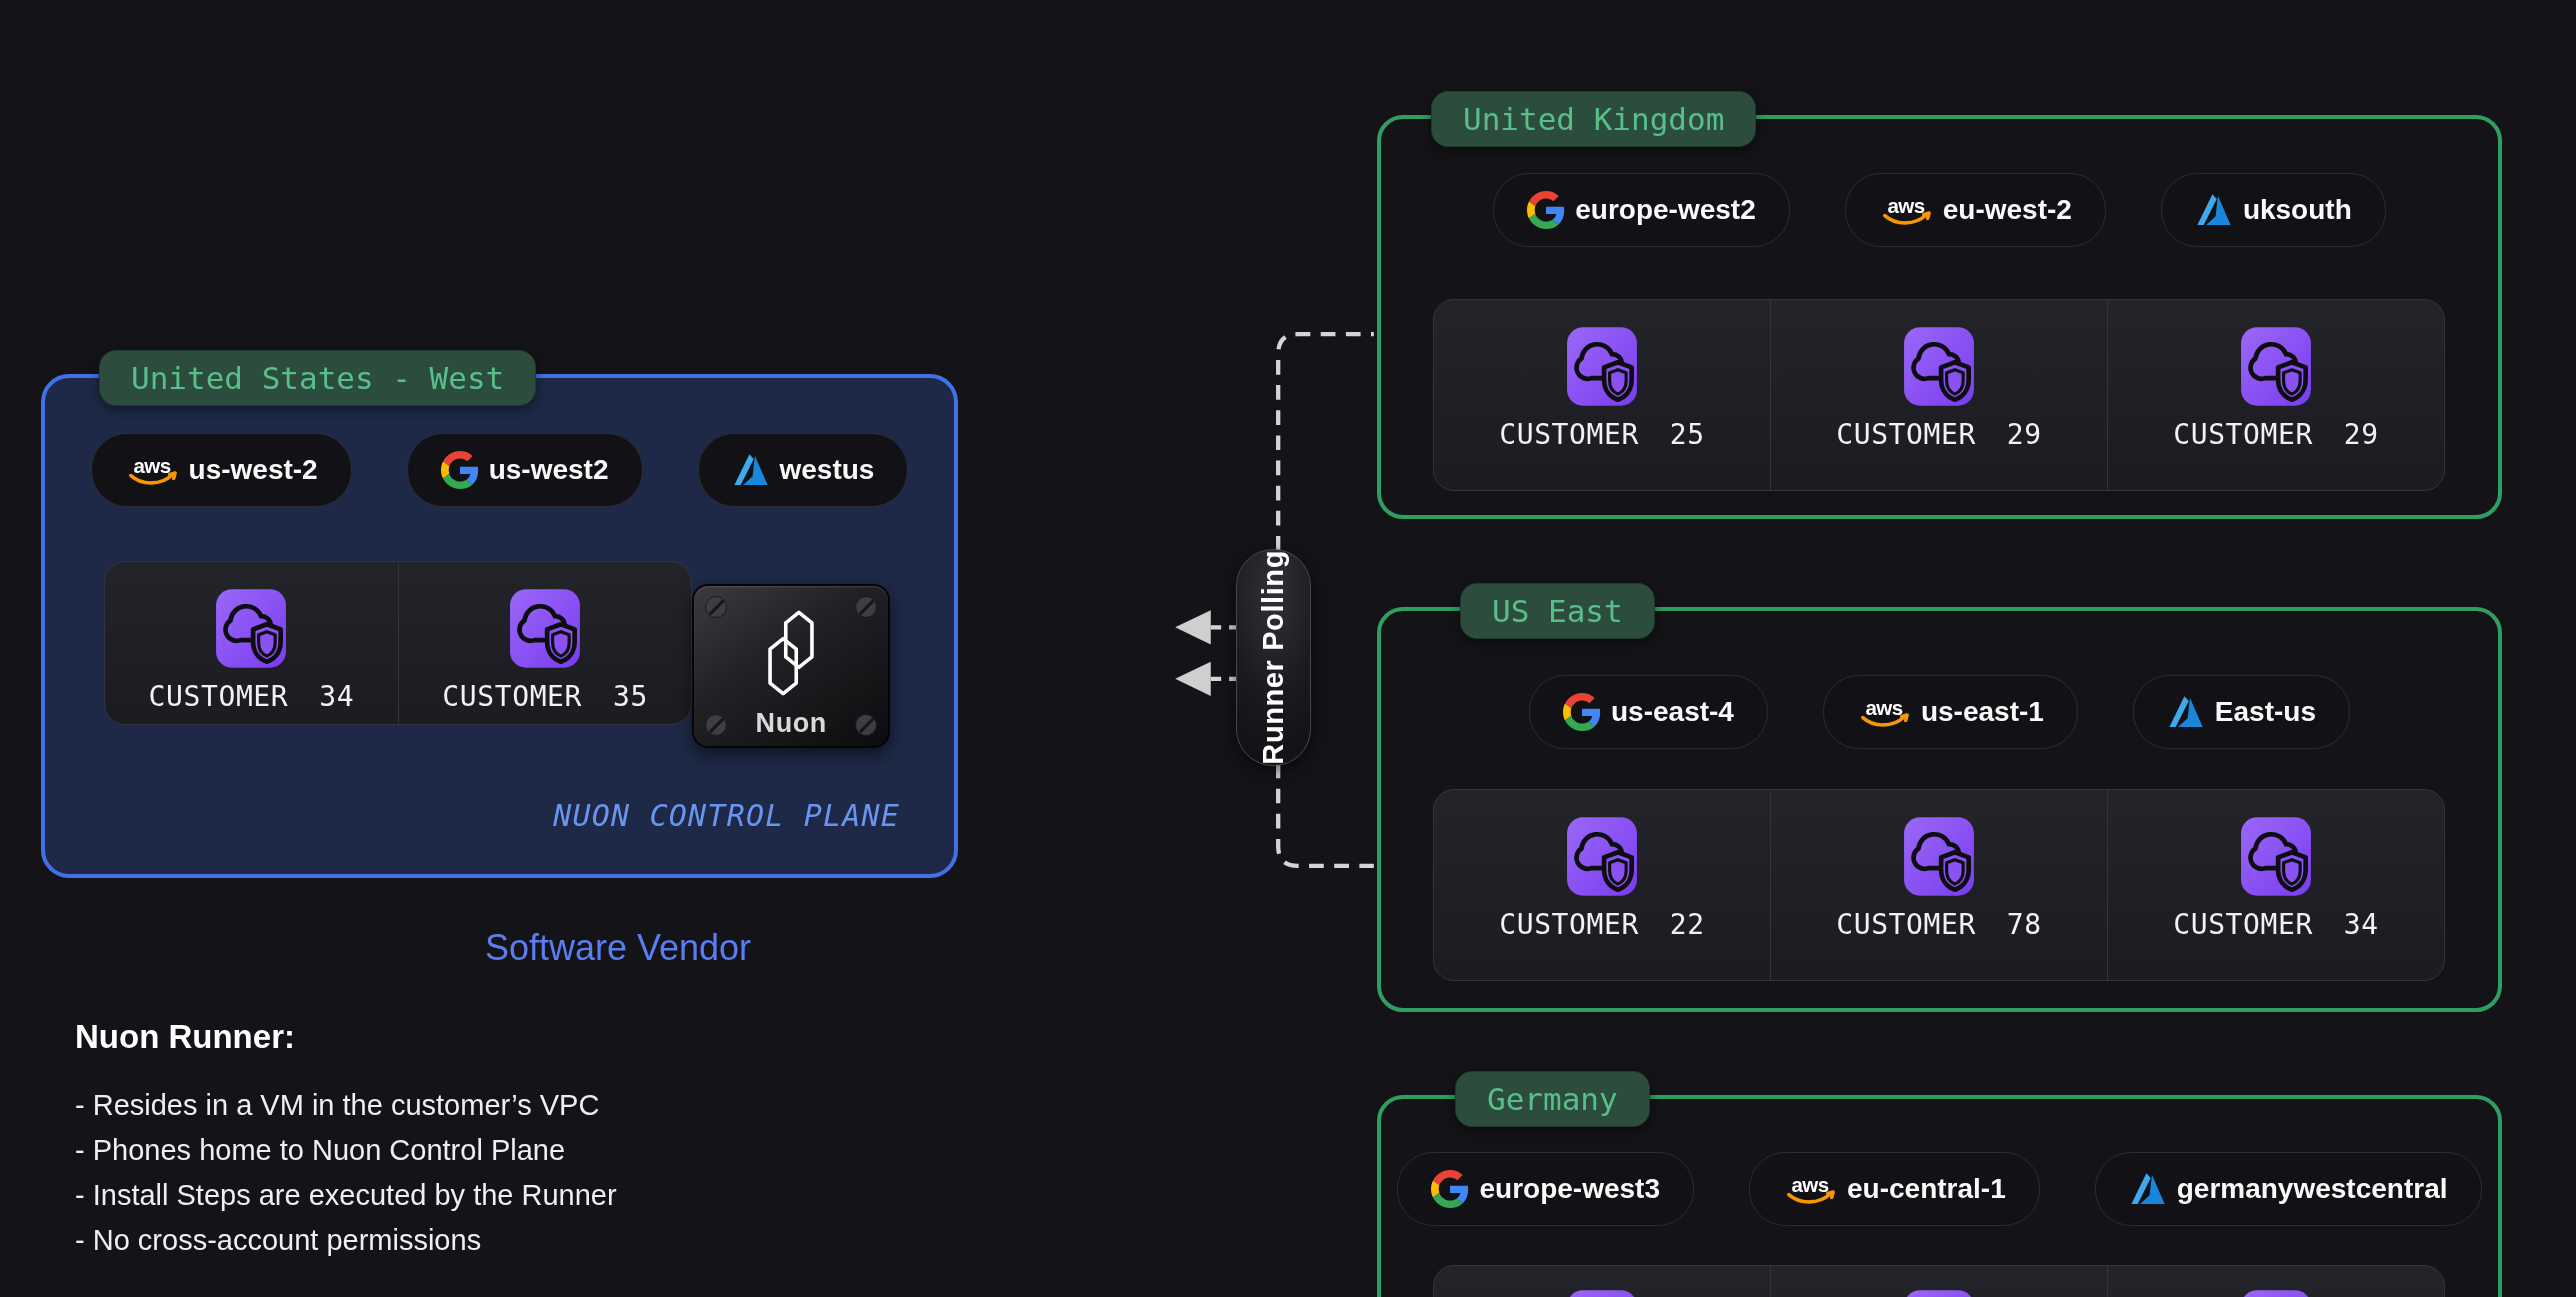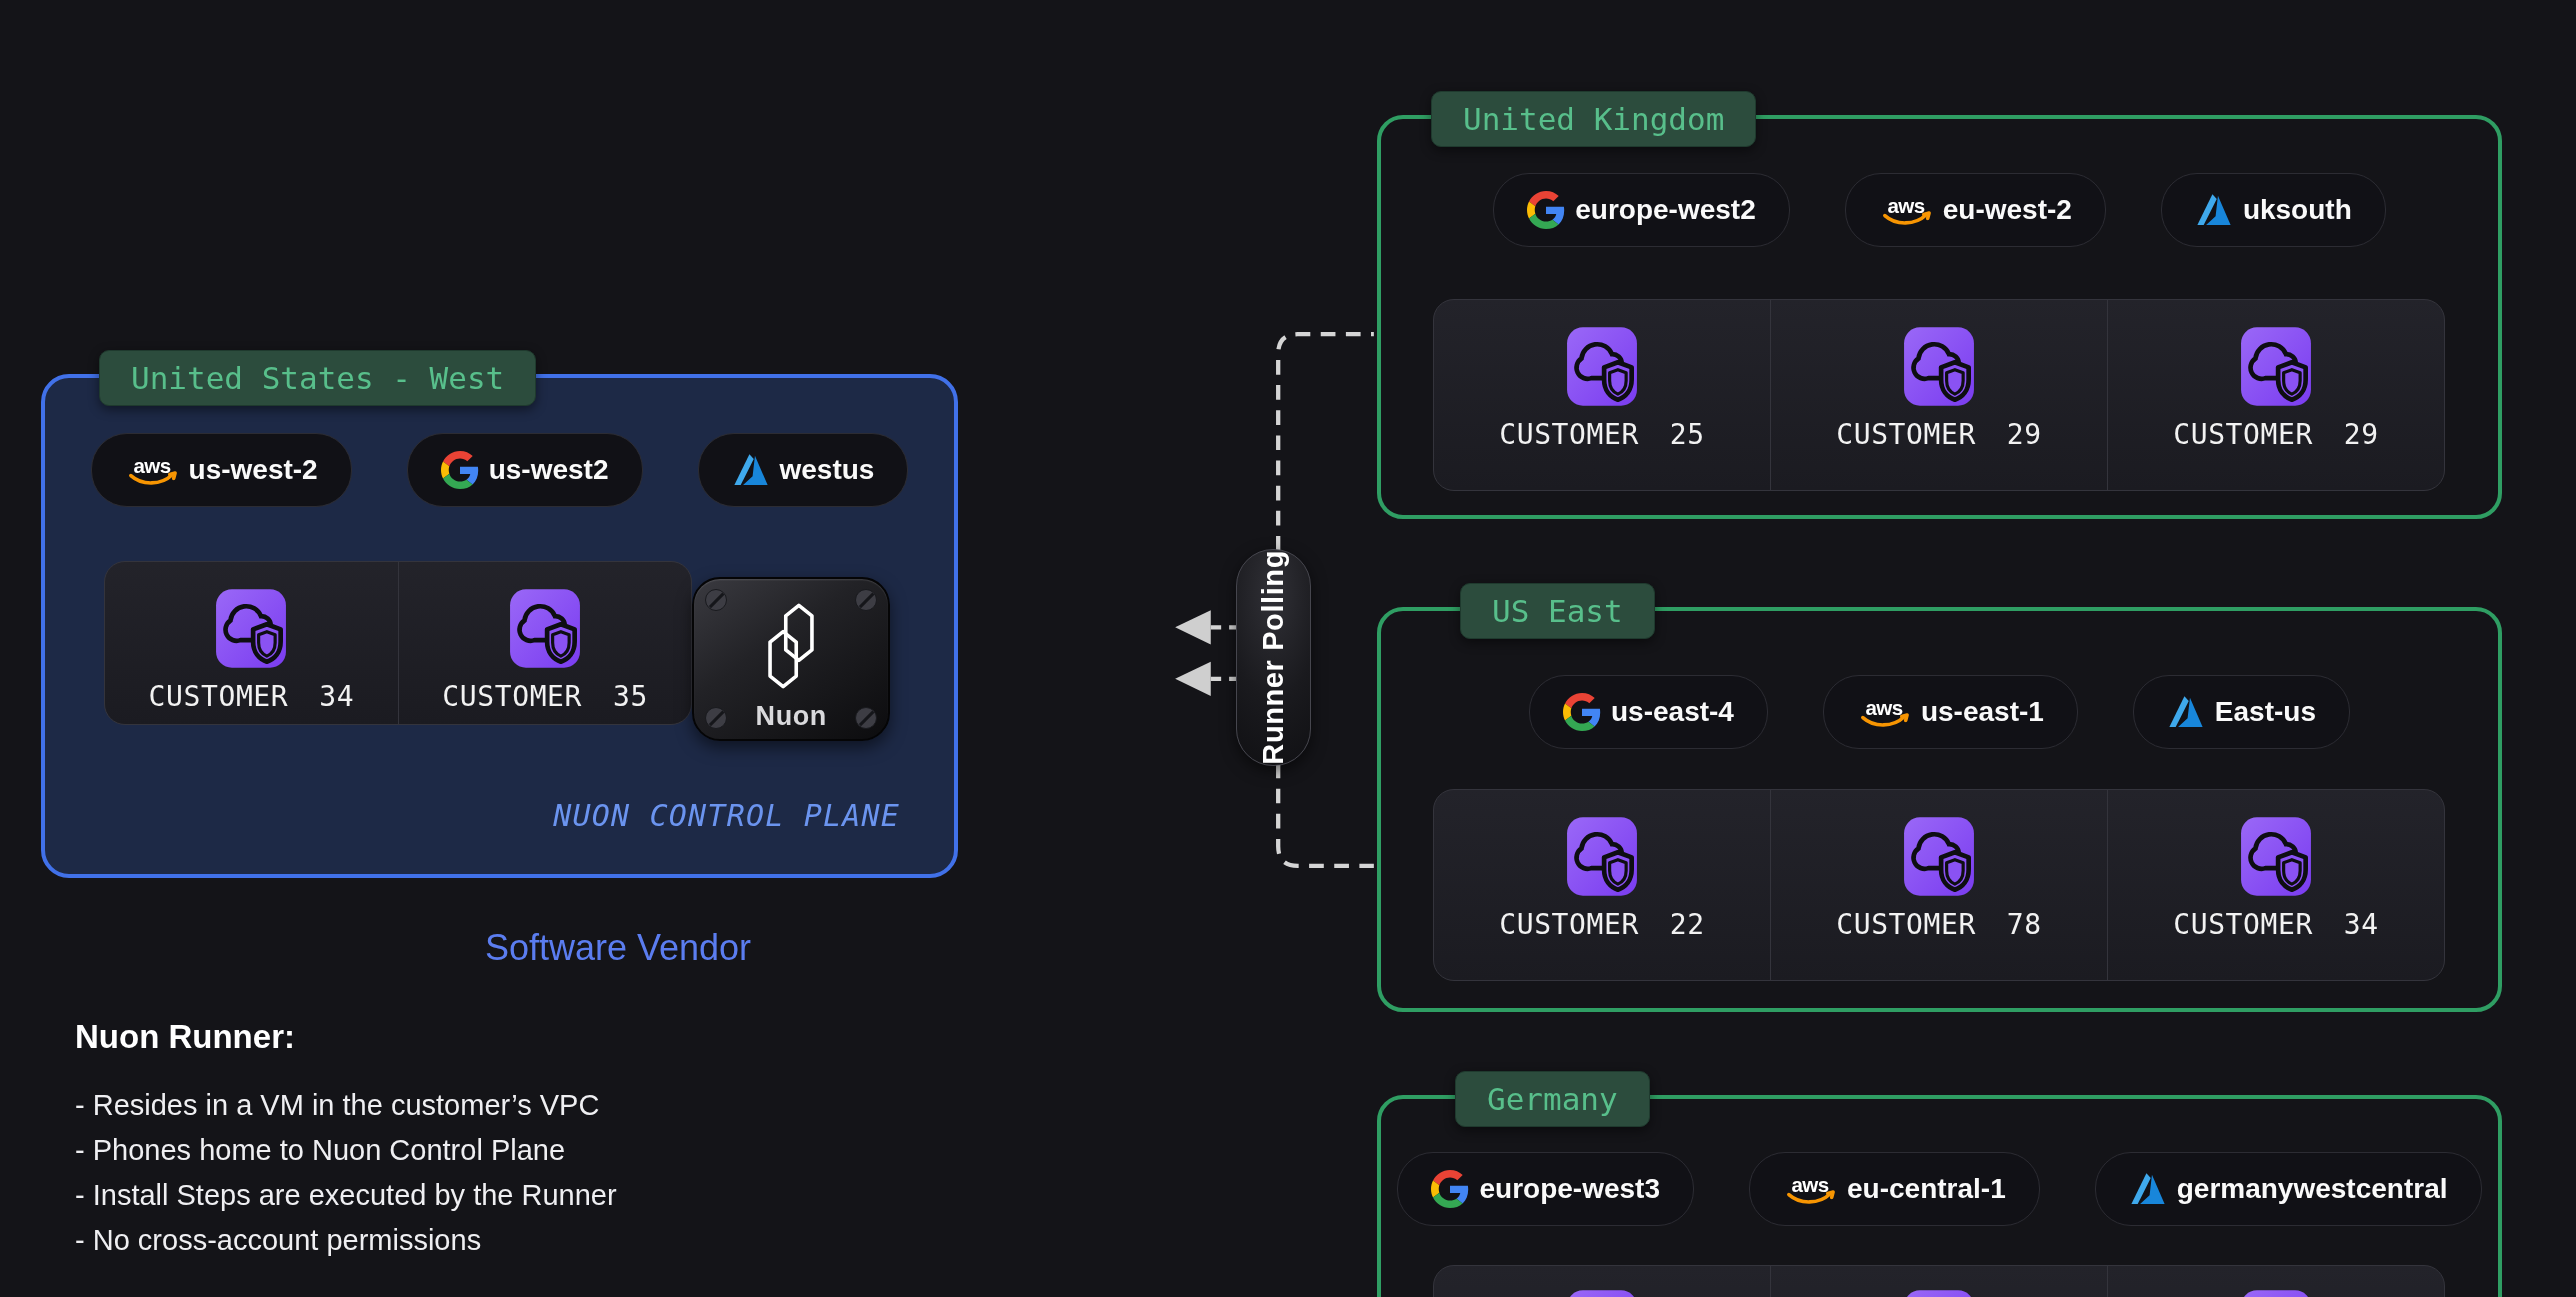--- a/index.html
+++ b/index.html
@@ -33,21 +33,21 @@
     border-radius:26px;
   }
   .region-label{
     position:absolute;
     top:-28px;
     height:56px;
     line-height:54px;
     padding:0 31px;
     background:var(--green_label_bg);
     border:1.2px solid #1f3a2e;
-    border-radius:10px;
+    border-radius:17px;
     color:var(--green_text);
     font-family:"DejaVu Sans Mono", monospace;
     font-size:31px;
     white-space:nowrap;
     box-shadow:0 3.7px 11px rgba(0,0,0,.45);
   }
   .badges{
     position:absolute;
     left:0;right:0;
     display:flex;
@@ -130,25 +130,25 @@
     position:relative;
     width:696px;height:164px;
     background:linear-gradient(180deg,#23232a,#1b1b21);
     border:1.2px solid var(--panel_border);
     border-radius:21px;
     display:flex;
     overflow:hidden;
   }
   #nuon-plate{
     width:233px;height:164px;
-    margin-top:16px;
+    margin-top:23px;
     position:relative;
     background:linear-gradient(145deg,#3a3a40 0%,#222226 40%,#0c0c0e 100%);
     border:2.5px solid #050506;
-    border-radius:28px;
+    border-radius:16px;
     box-shadow:inset 0 1.2px 1.2px rgba(255,255,255,.12), 0 6.1px 16px rgba(0,0,0,.5);
     display:flex;
     flex-direction:column;
     align-items:center;
   }
   #nuon-plate .nuon-logo{margin-top:21px}
   #nuon-label{
     margin-top:8.6px;
     font-size:27px;
     font-weight:bold;

